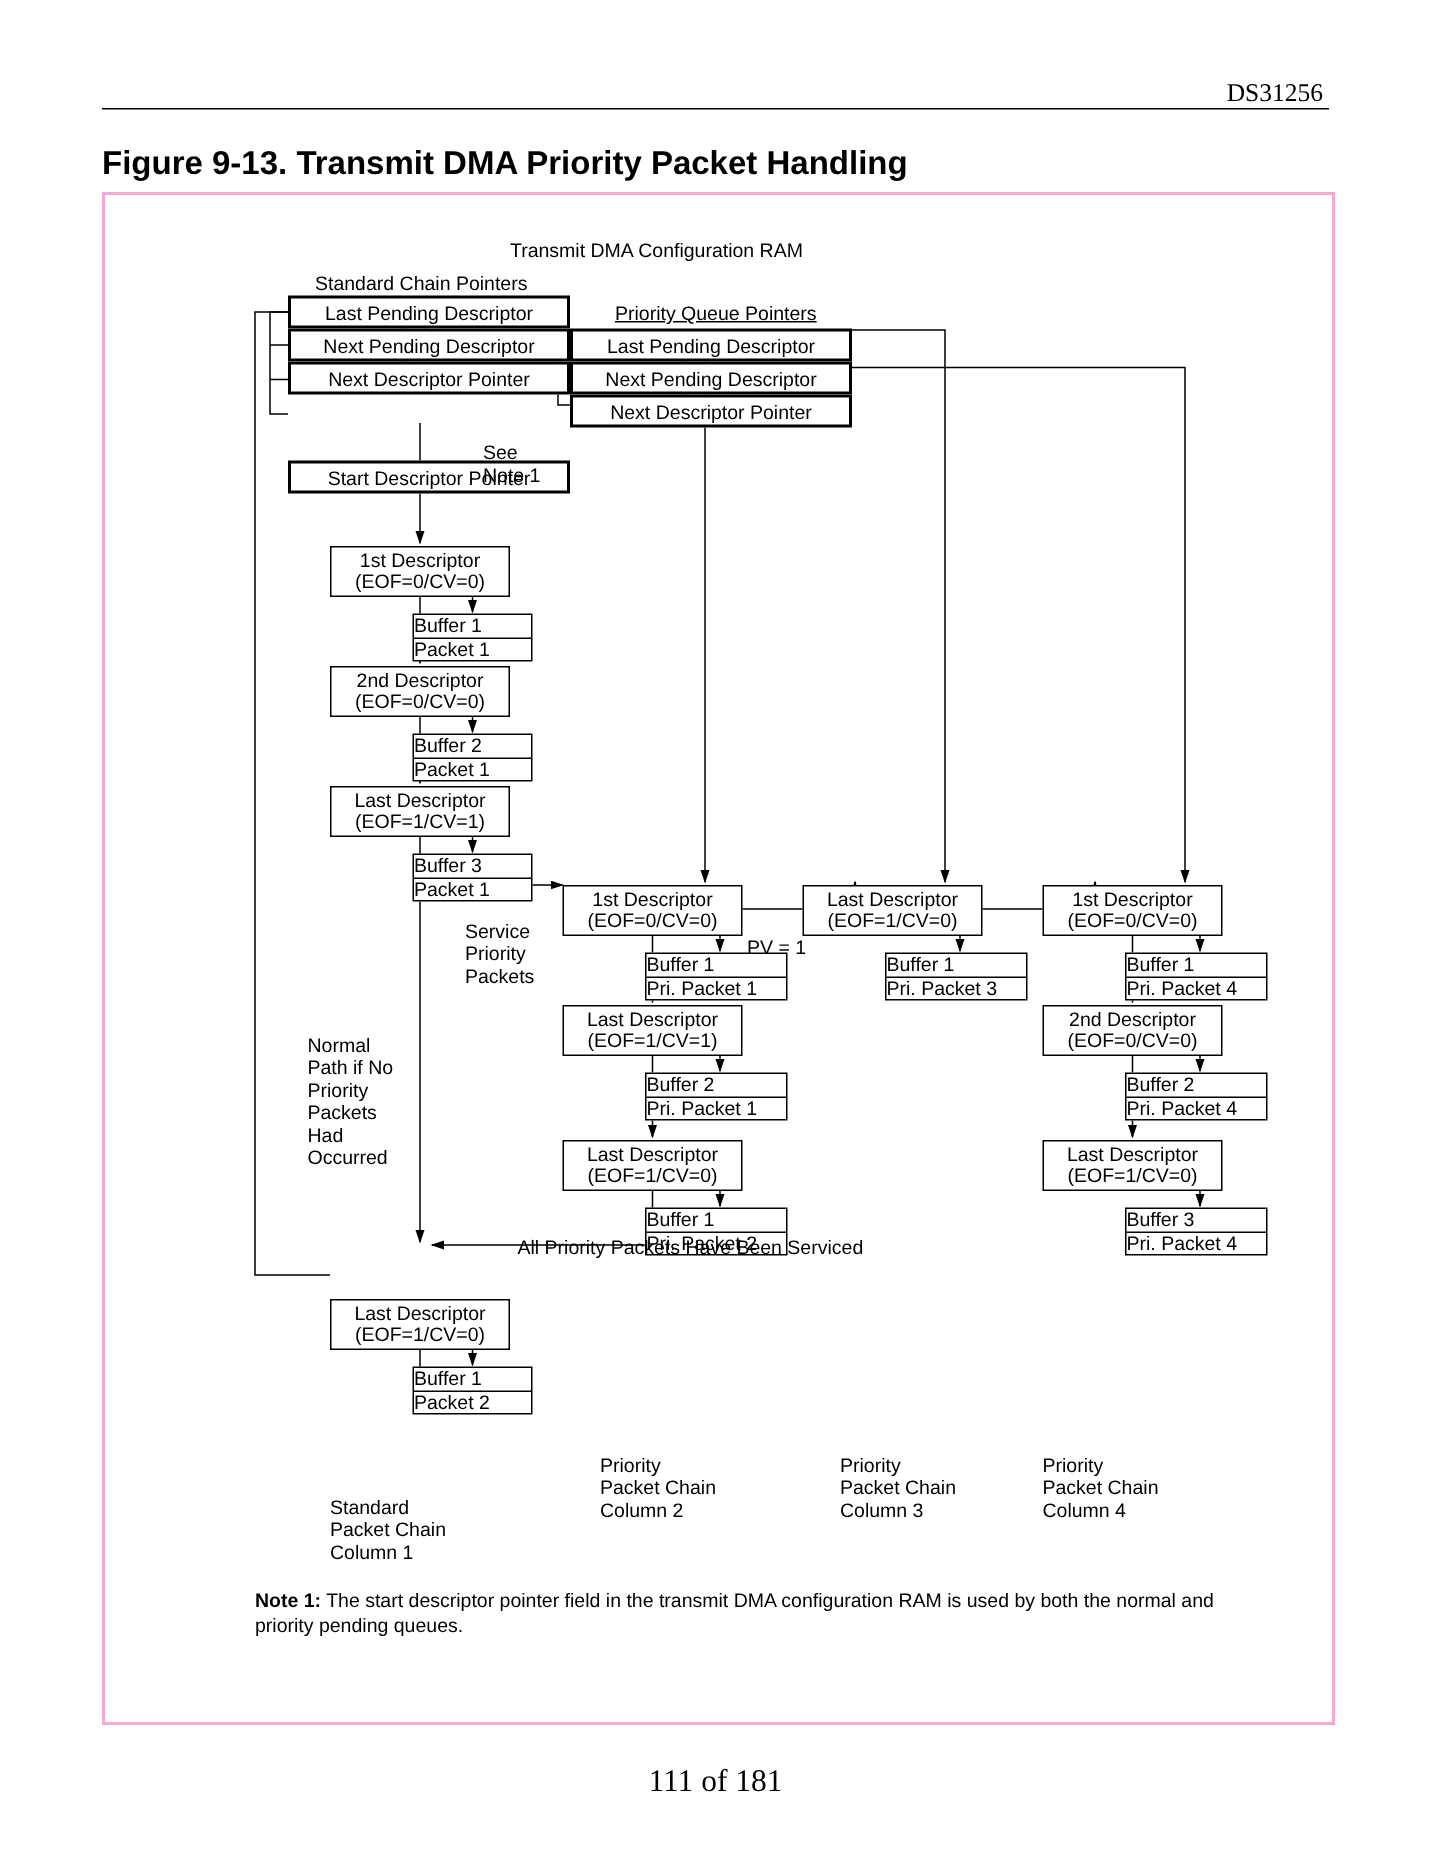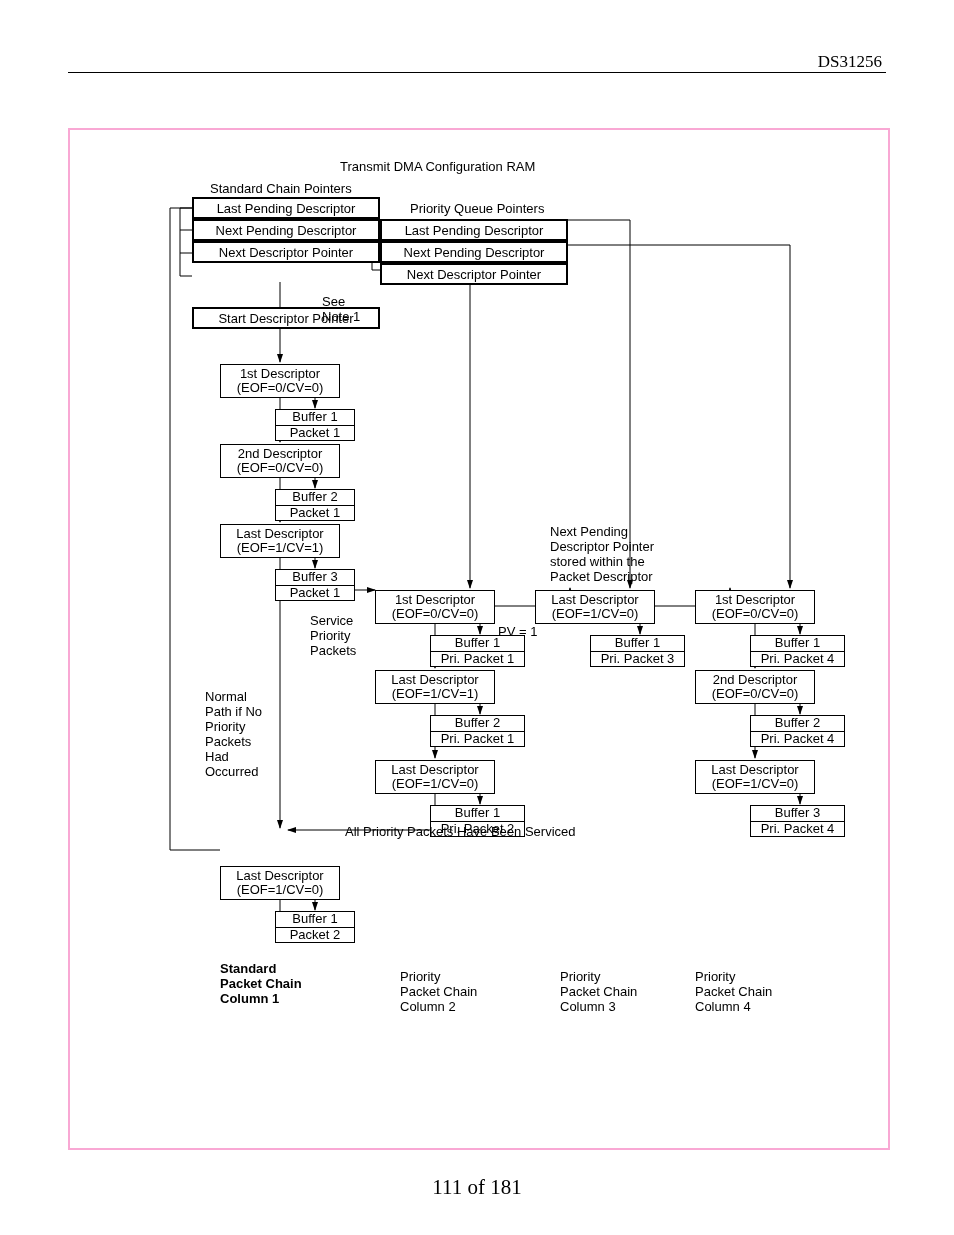--- a/index.html
+++ b/index.html
@@ -72,39 +72,40 @@
     text-align: center;
     padding: 2px 4px;
     box-sizing: border-box;
   }
   .box.heavy { border-width: 2px; }
   .buf {
     position: absolute;
     border: 1px solid #000;
     background: #fff;
     font-size: 13px;
-    text-align: center;
+    text-align: left;
     box-sizing: border-box;
     line-height: 1.15;
   }
   .note {
     position: absolute;
     left: 100px;
     right: 60px;
     bottom: 55px;
     font-size: 13px;
     line-height: 1.3;
   }
 </style>
 </head>
 <body>
 
 <div class="page">
   <div class="header-right">DS31256</div>
   <div class="hr"></div>
+  <h1>Figure 9-13. Transmit DMA Priority Packet Handling</h1>
 
   <div class="figure-box">
     <div class="diag">
 
       <svg width="818" height="1018" style="position:absolute;top:0;left:0">
         <defs>
           <marker id="ah" markerWidth="10" markerHeight="10" refX="8" refY="3" orient="auto">
             <path d="M0,0 L0,6 L9,3 z" fill="#000"></path>
           </marker>
         </defs>
@@ -158,21 +159,21 @@
         <polyline points="365,664 365,700 218,700" fill="none" stroke="#000" marker-end="url(#ah)"></polyline>
 
         <line x1="245" y1="770" x2="245" y2="780" stroke="#000" marker-end="url(#ah)"></line>
 
         <line x1="210" y1="770" x2="210" y2="790" stroke="#000"></line>
 
       </svg>
 
       <div class="lbl" style="left:270px;top:30px;">Transmit DMA Configuration RAM</div>
       <div class="lbl" style="left:140px;top:52px;">Standard Chain Pointers</div>
-      <div class="lbl" style="left:340px;top:72px;">Priority Queue Pointers</div>
+      <div class="lbl" style="left:340px;top:72px;text-decoration:underline;">Priority Queue Pointers</div>
 
       <div class="box heavy" style="left:122px;top:67px;width:188px;height:22px;">Last Pending Descriptor Pointer</div>
       <div class="box heavy" style="left:122px;top:89px;width:188px;height:22px;">Next Pending Descriptor Pointer</div>
       <div class="box heavy" style="left:122px;top:111px;width:188px;height:22px;text-align:center;">Next Descriptor Pointer</div>
       <div class="box heavy" style="left:122px;top:133px;width:188px;height:22px;text-align:center;margin-top:44px;">Start Descriptor Pointer</div>
 
       <div class="box heavy" style="left:310px;top:89px;width:188px;height:22px;">Last Pending Descriptor Pointer</div>
       <div class="box heavy" style="left:310px;top:111px;width:188px;height:22px;">Next Pending Descriptor Pointer</div>
       <div class="box heavy" style="left:310px;top:133px;width:188px;height:22px;text-align:center;">Next Descriptor Pointer</div>
 
@@ -203,24 +204,20 @@
       <div class="lbl" style="left:240px;top:484px;white-space:pre;">Service
 Priority
 Packets</div>
       <div class="lbl" style="left:135px;top:560px;white-space:pre;">Normal
 Path if No
 Priority
 Packets
 Had
 Occurred</div>
 
-      <div class="lbl" style="left:480px;top:395px;white-space:pre;">Next Pending
-Descriptor Pointer
-stored within the
-Packet Descriptor</div>
 
       <div class="box" style="left:305px;top:460px;width:120px;height:34px;white-space:pre;line-height:1.1;">1st Descriptor
 (EOF=0/CV=0)</div>
       <div class="buf" style="left:360px;top:505px;width:95px;height:32px;">
         <div style="border-bottom:1px solid #000;">Buffer 1</div>
         <div>Pri. Packet 1</div>
       </div>
       <div class="box" style="left:305px;top:540px;width:120px;height:34px;white-space:pre;line-height:1.1;">Last Descriptor
 (EOF=1/CV=1)</div>
       <div class="buf" style="left:360px;top:585px;width:95px;height:32px;">
@@ -264,30 +261,34 @@
 
       <div class="lbl" style="left:275px;top:695px;">All Priority Packets Have Been Serviced</div>
 
       <div class="box" style="left:150px;top:736px;width:120px;height:34px;white-space:pre;line-height:1.1;">Last Descriptor
 (EOF=1/CV=0)</div>
       <div class="buf" style="left:205px;top:781px;width:80px;height:32px;">
         <div style="border-bottom:1px solid #000;">Buffer 1</div>
         <div>Packet 2</div>
       </div>
 
-      <div class="lbl" style="left:150px;top:832px;white-space:pre;font-weight:bold;">Standard
+      <div class="lbl" style="left:150px;top:868px;white-space:pre;">Standard
 Packet Chain
 Column 1</div>
       <div class="lbl" style="left:330px;top:840px;white-space:pre;">Priority
 Packet Chain
 Column 2</div>
       <div class="lbl" style="left:490px;top:840px;white-space:pre;">Priority
 Packet Chain
 Column 3</div>
       <div class="lbl" style="left:625px;top:840px;white-space:pre;">Priority
 Packet Chain
 Column 4</div>
 
+      <div class="note">
+        <b>Note 1:</b>
+        <span>The start descriptor pointer field in the transmit DMA configuration RAM is used by both the normal and priority pending queues.</span>
+      </div>
     </div>
   </div>
 
   <div class="footer">111 of 181</div>
 </div>
 
 </body></html>

